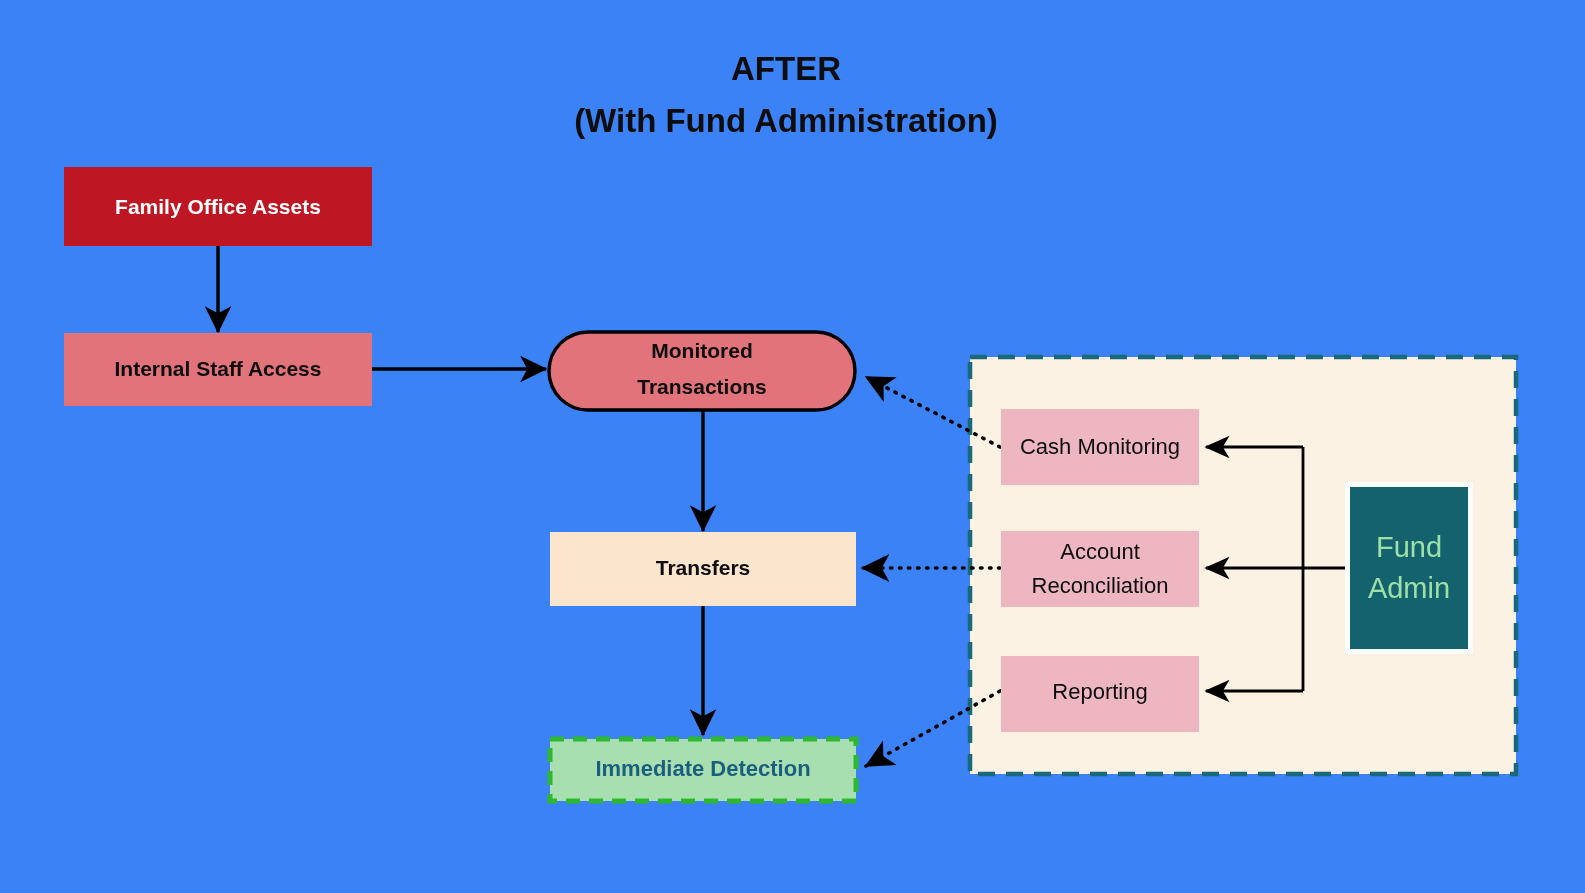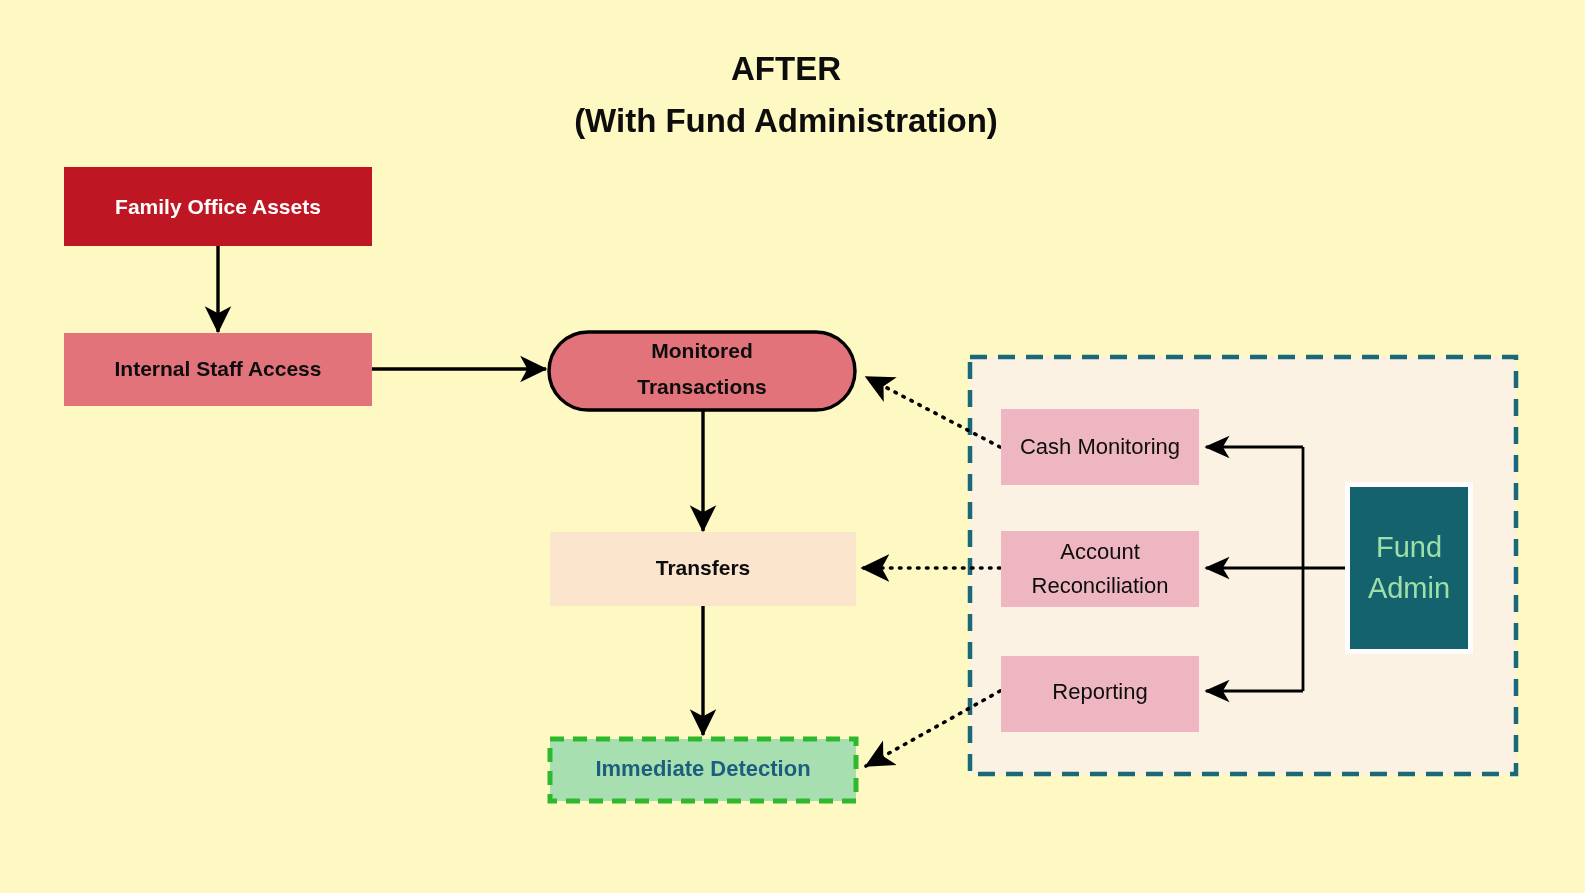--- a/index.html
+++ b/index.html
@@ -10,21 +10,21 @@
   body {
     width: 1585px;
     height: 893px;
     overflow: hidden;
     font-family: "Liberation Sans", sans-serif;
   }
   #stage {
     position: relative;
     width: 1585px;
     height: 893px;
-    background: #fef9c3;
+    background: #3b82f6;
   }
   svg.canvas {
     position: absolute;
     top: 0;
     left: 0;
     width: 1585px;
     height: 893px;
   }
   .ttl {
     font-family: "Liberation Sans", sans-serif;

